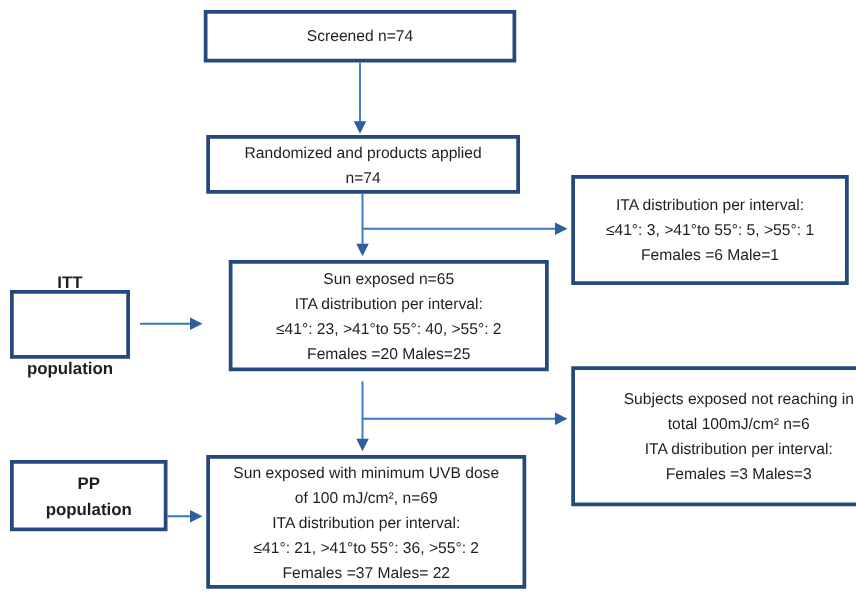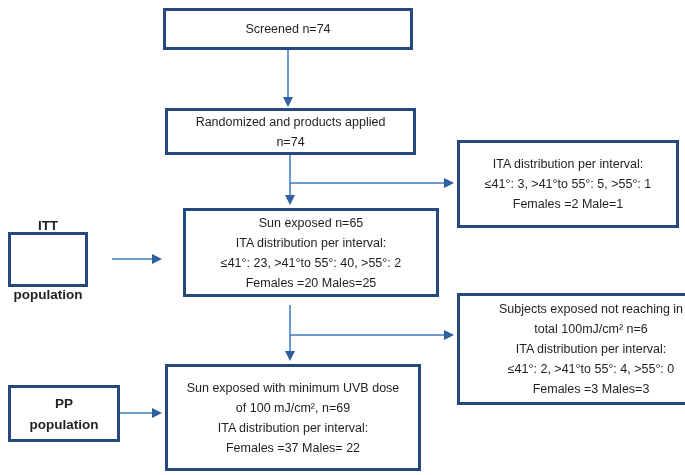--- a/index.html
+++ b/index.html
@@ -88,48 +88,48 @@
   </div>
 
   <div class="box" style="left:165px; top:108px; width:251px; height:47px;justify-content:flex-end;">
     <div class="bline">Randomized and products applied</div>
     <div class="bline">n=74</div>
   </div>
 
   <div class="box" style="left:457px; top:140px; width:222px; height:88px;">
     <div class="bline">ITA distribution per interval:</div>
     <div class="bline">≤41°: 3, &gt;41°to 55°: 5, &gt;55°: 1</div>
-    <div class="bline">Females =2 Male=1</div>
+    <div class="bline">Females =6 Male=1</div>
   </div>
 
   <div class="box" style="left:183px; top:208px; width:256px; height:89px;">
     <div class="bline">Sun exposed n=65</div>
     <div class="bline">ITA distribution per interval:</div>
     <div class="bline">≤41°: 23, &gt;41°to 55°: 40, &gt;55°: 2</div>
     <div class="bline">Females =20 Males=25</div>
   </div>
 
-  <div class="box box-bold" style="left:8px; top:232px; width:80px; height:55px;gap:48px;">
+  <div class="box box-bold" style="left:8px; top:232px; width:96px; height:55px;gap:48px;">
     <div class="bline">ITT</div>
     <div class="bline">population</div>
   </div>
 
   <div class="box" style="left:457px; top:293px; width:268px; height:112px;">
     <div class="bline">Subjects exposed not reaching in</div>
     <div class="bline">total 100mJ/cm² n=6</div>
     <div class="bline">ITA distribution per interval:</div>
-    <div class="bline">≤41°: 2, &gt;41°to 55°: 4, &gt;55°: 0</div>
     <div class="bline">Females =3 Males=3</div>
   </div>
 
   <div class="box" style="left:165px; top:364px; width:256px; height:107px;text-align:right;">
     <div class="bline">Sun exposed with minimum UVB dose</div>
     <div class="bline">of 100 mJ/cm², n=69</div>
     <div class="bline">ITA distribution per interval:</div>
+    <div class="bline">≤41°: 21, &gt;41°to 55°: 36, &gt;55°: 2</div>
     <div class="bline">Females =37 Males= 22</div>
   </div>
 
-  <div class="box box-bold" style="left:8px; top:385px; width:112px; height:57px;">
+  <div class="box box-bold" style="left:8px; top:368px; width:126px; height:57px;">
     <div class="bline">PP</div>
     <div class="bline">population</div>
   </div>
 
 </div>
 
 </body></html>

